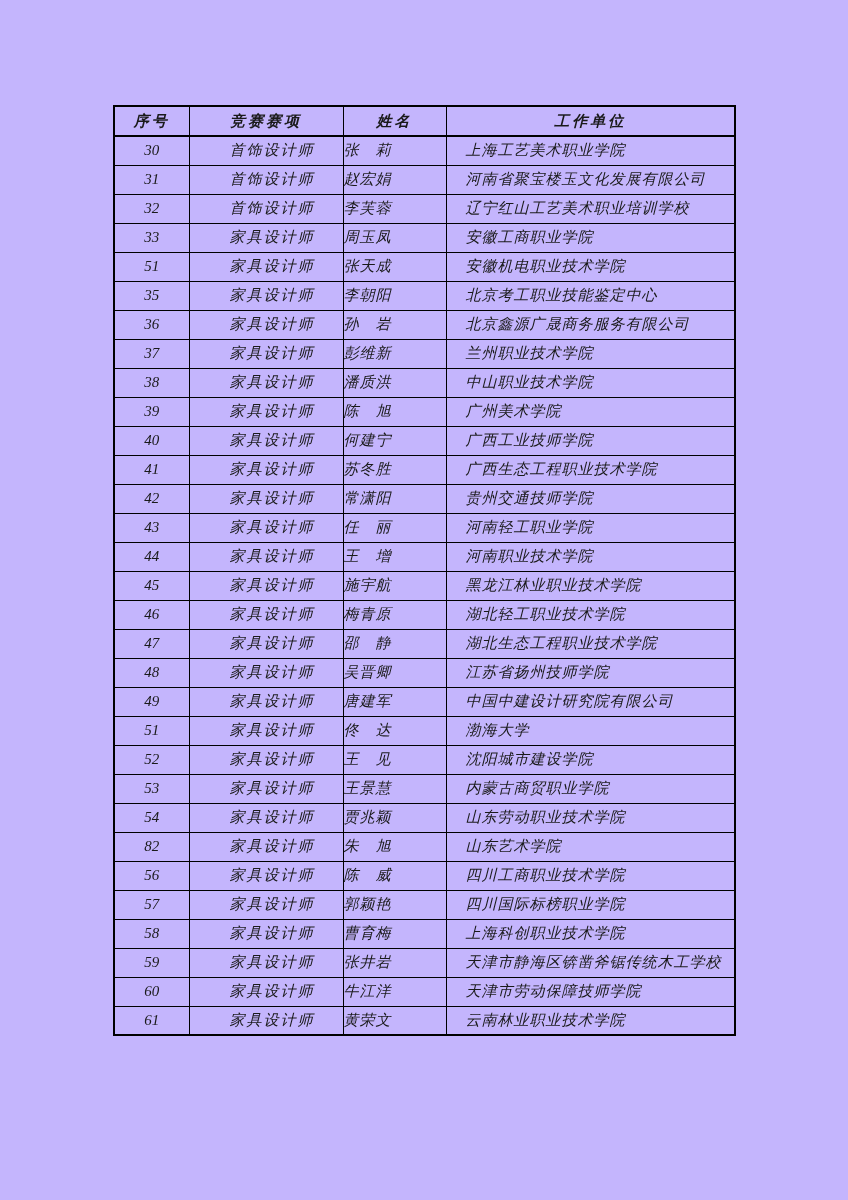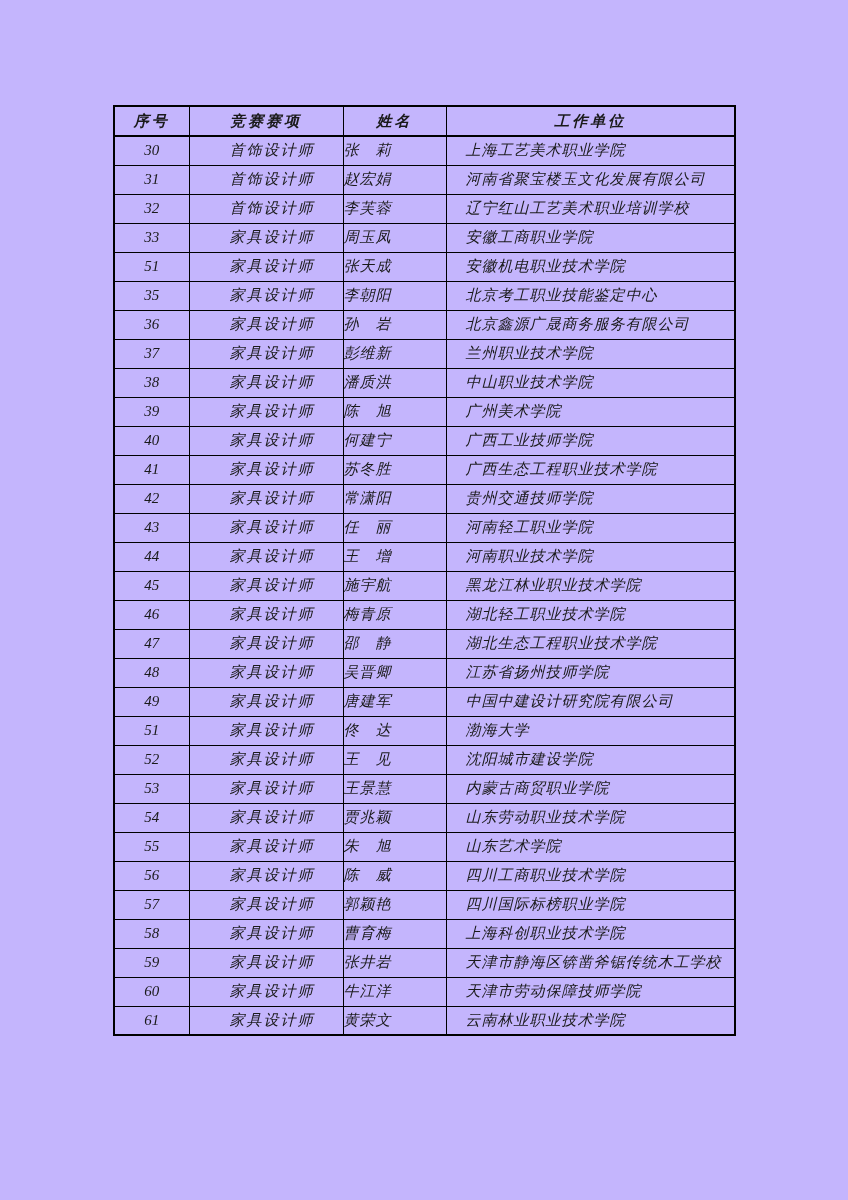--- a/index.html
+++ b/index.html
@@ -206,21 +206,21 @@
           <td class="col-name">王景慧</td>
           <td class="col-unit">内蒙古商贸职业学院</td>
         </tr>
         <tr>
           <td class="col-no">54</td>
           <td class="col-event">家具设计师</td>
           <td class="col-name">贾兆颖</td>
           <td class="col-unit">山东劳动职业技术学院</td>
         </tr>
         <tr>
-          <td class="col-no">55</td>
+          <td class="col-no">82</td>
           <td class="col-event">家具设计师</td>
           <td class="col-name">朱　旭</td>
           <td class="col-unit">山东艺术学院</td>
         </tr>
         <tr>
           <td class="col-no">56</td>
           <td class="col-event">家具设计师</td>
           <td class="col-name">陈　威</td>
           <td class="col-unit">四川工商职业技术学院</td>
         </tr>

